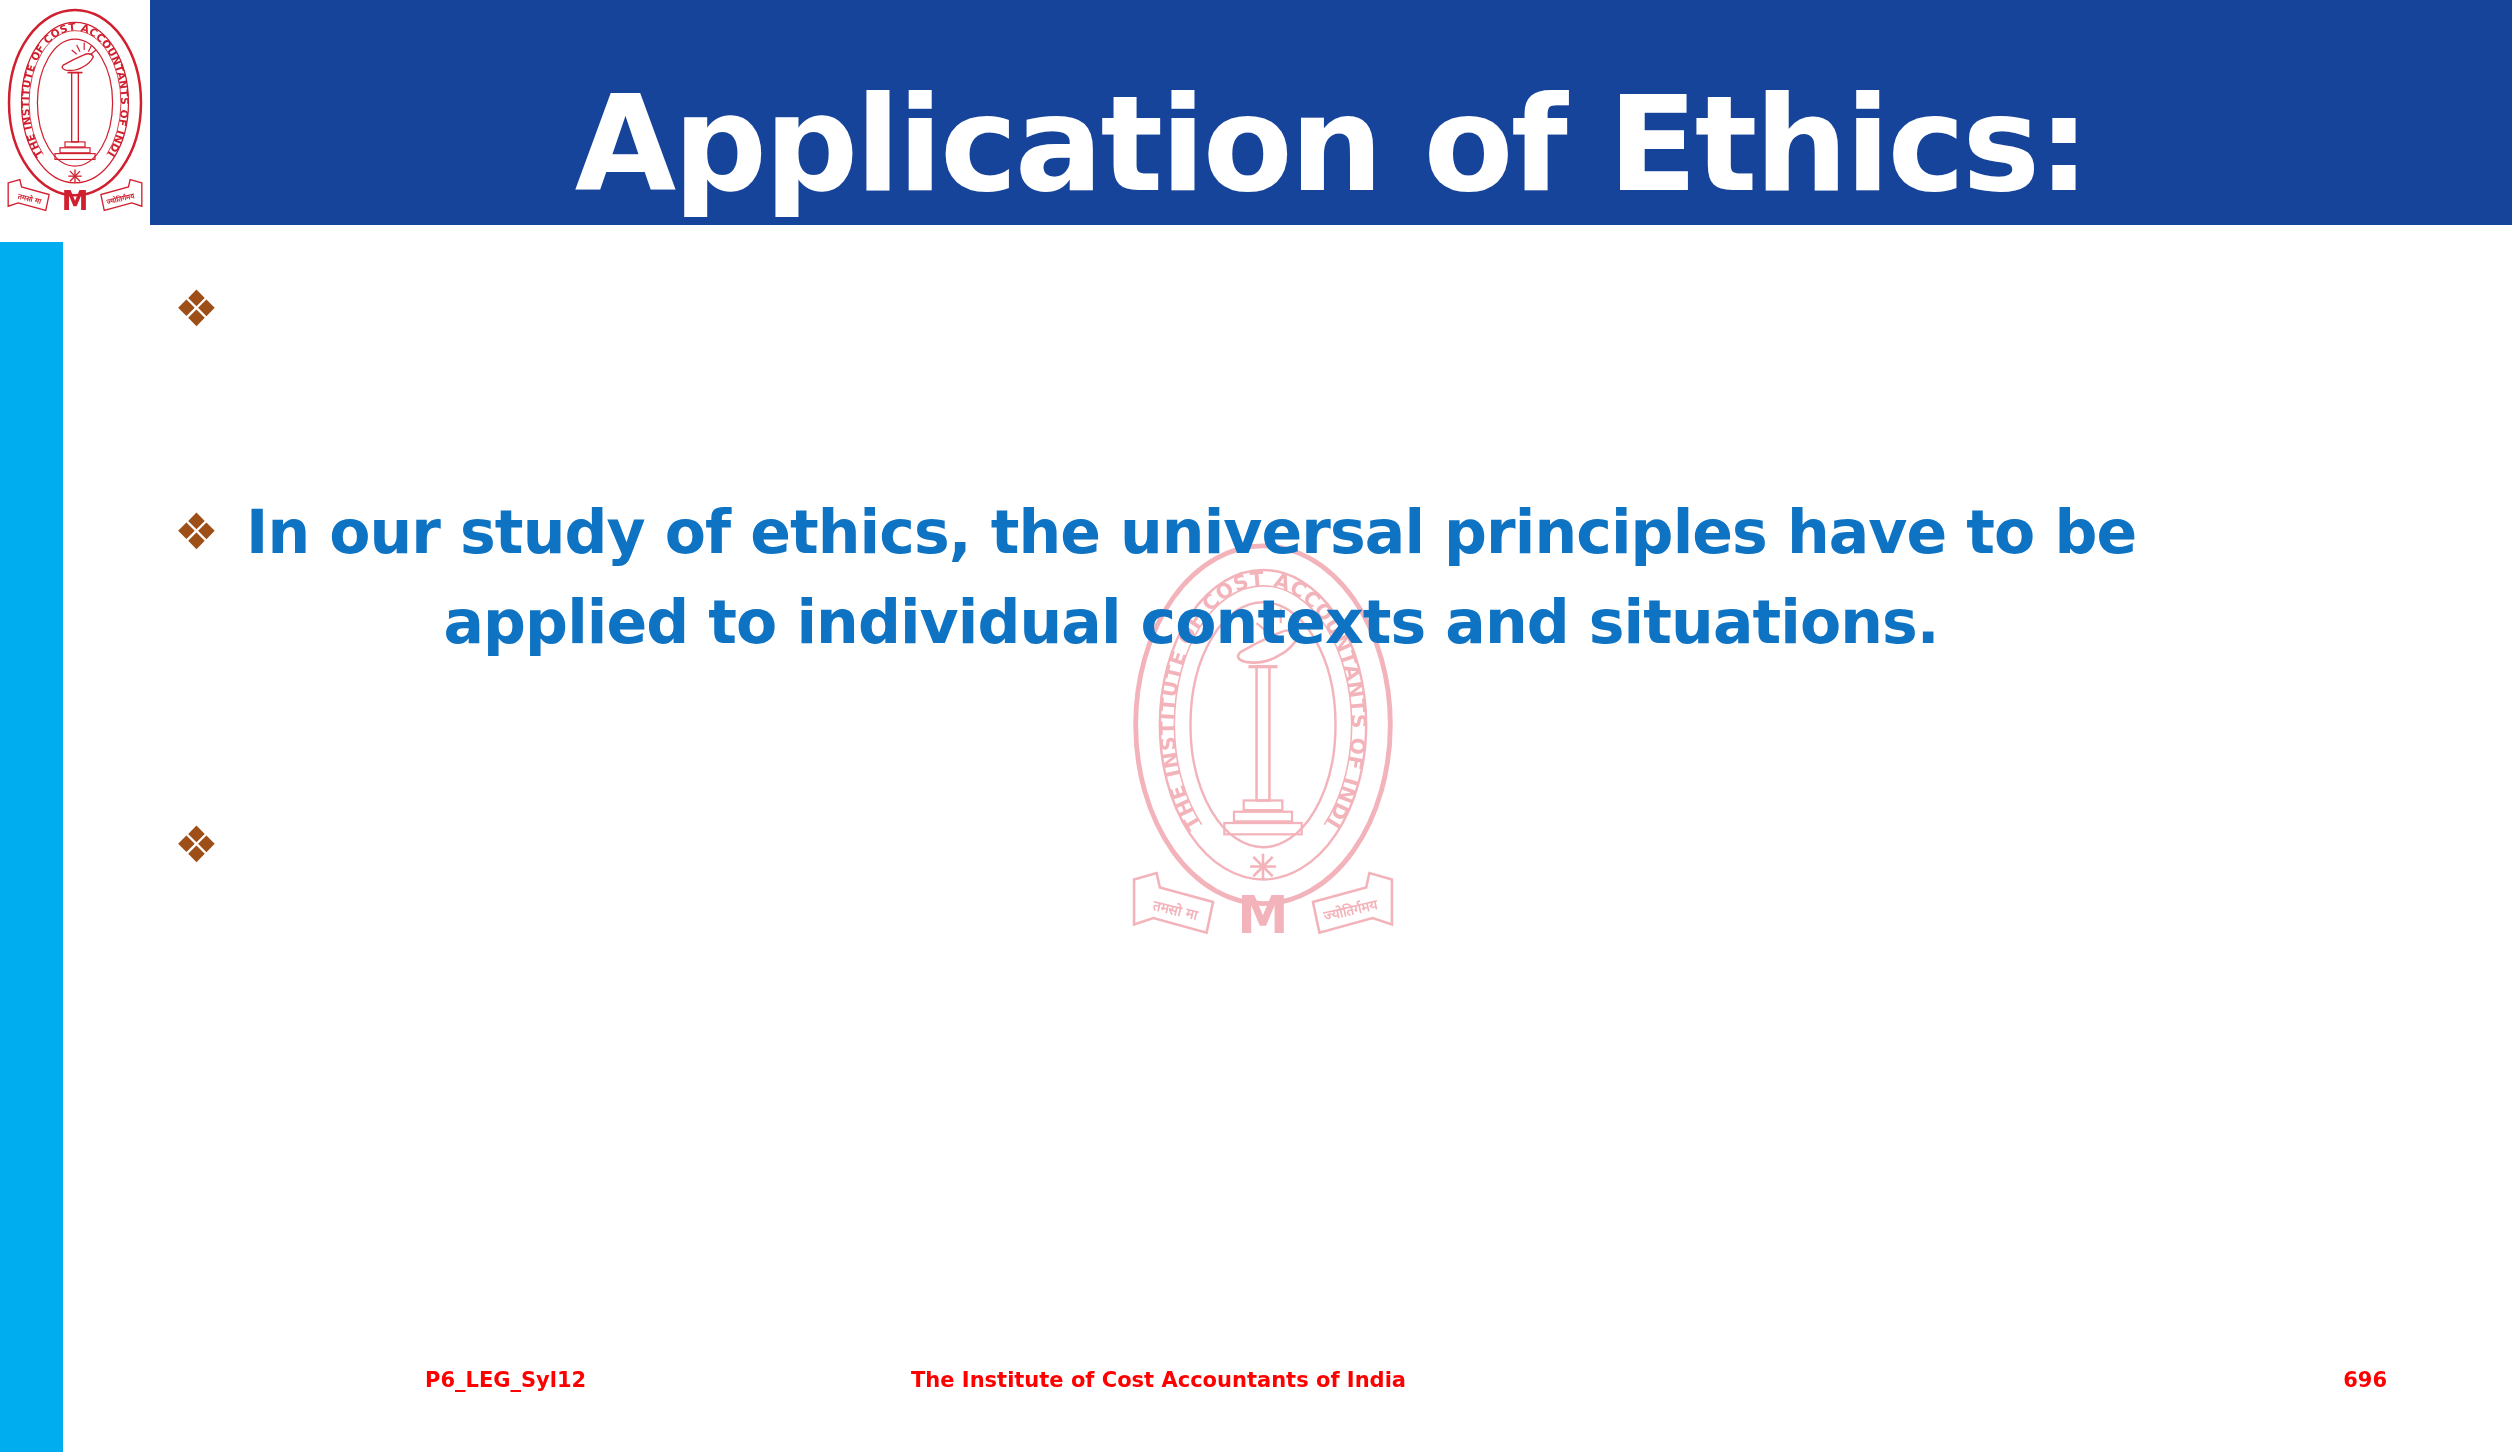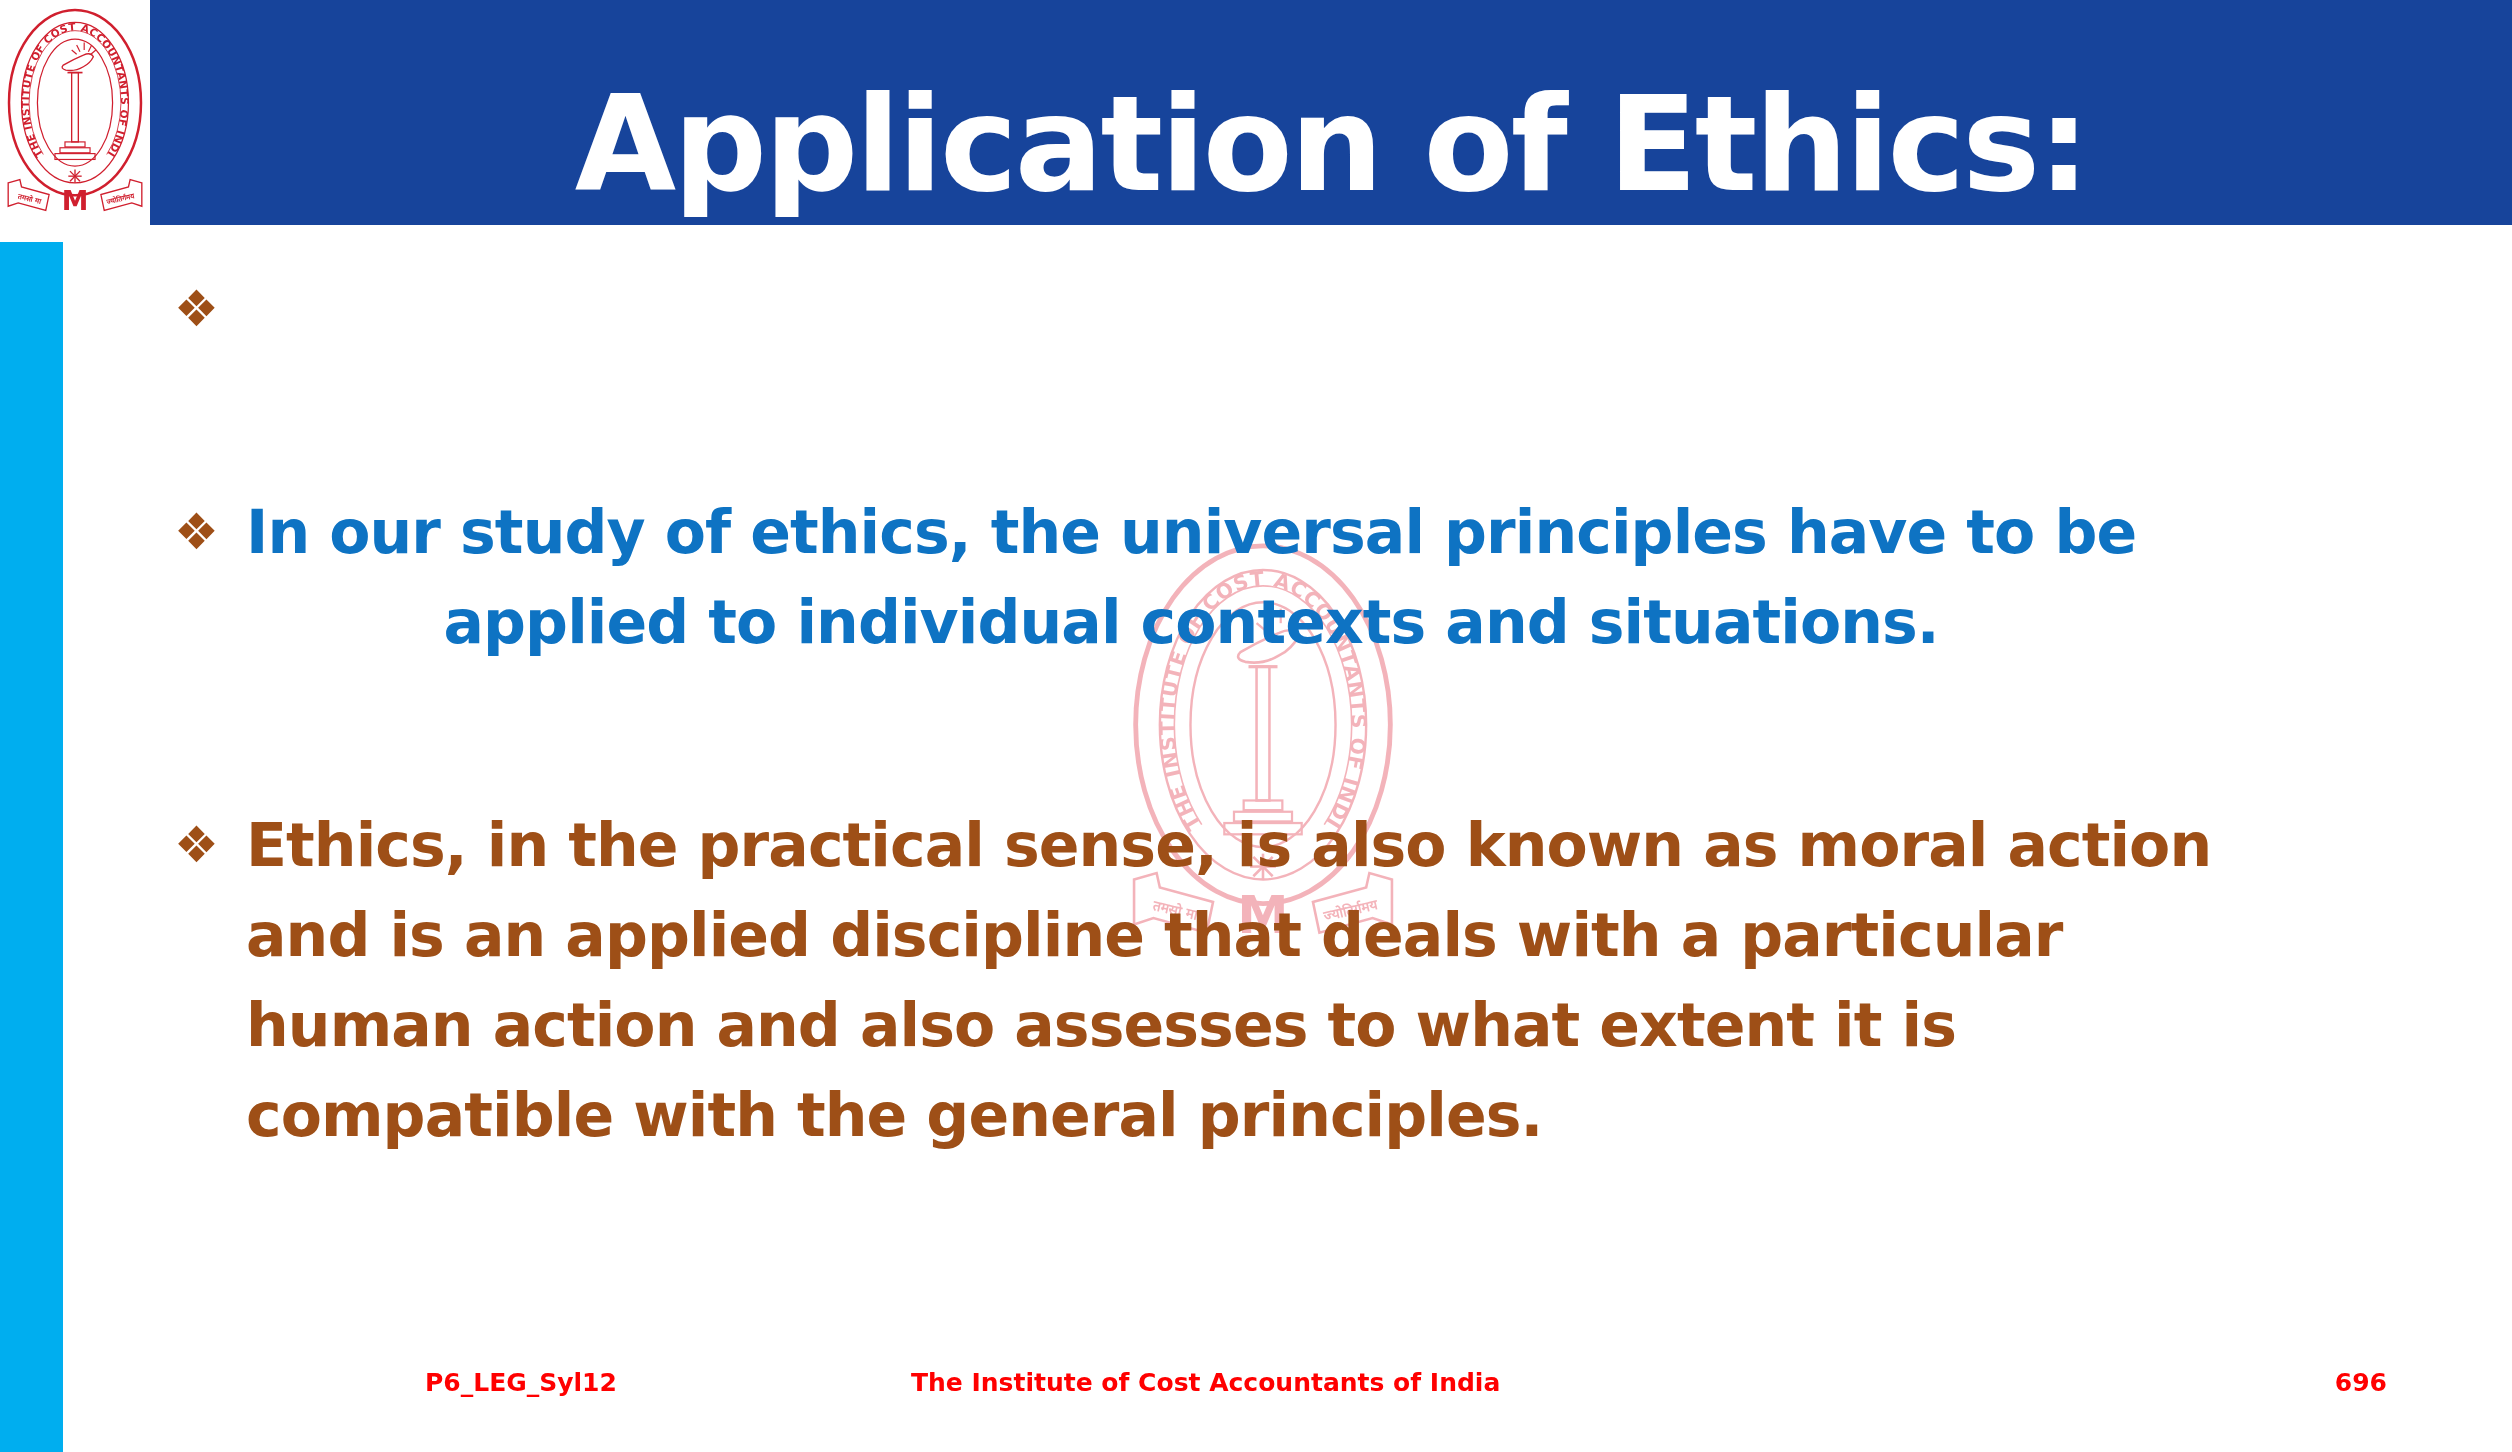--- a/index.html
+++ b/index.html
@@ -50,21 +50,21 @@
   }
   .bullet .btext{
     font-weight:bold;font-size:60px;line-height:90px;
     white-space:pre;letter-spacing:-0.9px;
   }
   .btext.brown{color:#9E4F17;}
   .btext.blue{color:#0E73C3;text-align:center;}
   
   .footer-item{
     position:absolute;top:1368px;height:35px;z-index:2;
-    color:#FF0000;font-weight:bold;font-size:25px;white-space:nowrap;
+    color:#FF0000;font-weight:bold;font-size:21px;white-space:nowrap;
   }
   .footer-left{left:425px;}
   .footer-center{left:911px;width:483px;text-align:center;}
   .footer-right{right:125px;text-align:right;}
   .defs-holder{position:absolute;width:0;height:0;overflow:hidden;}
 </style>
 </head>
 <body>
 
 <svg class="defs-holder" aria-hidden="true">
@@ -136,24 +136,20 @@
     </div>
 
     <div class="bullet">
       <span class="marker">❖</span>
       <span class="btext blue">In our study of ethics, the universal principles have to be
 applied to individual contexts and situations.</span>
     </div>
 
     <div class="bullet">
       <span class="marker">❖</span>
-      <span class="btext brown">Ethics, in the practical sense, is also known as moral action
-and is an applied discipline that deals with a particular
-human action and also assesses to what extent it is
-compatible with the general principles.</span>
     </div>
 
   </div>
 
   <div class="footer-item footer-left">P6_LEG_Syl12</div>
   <div class="footer-item footer-center">The Institute of Cost Accountants of India</div>
   <div class="footer-item footer-right">696</div>
 
 </div>
 

